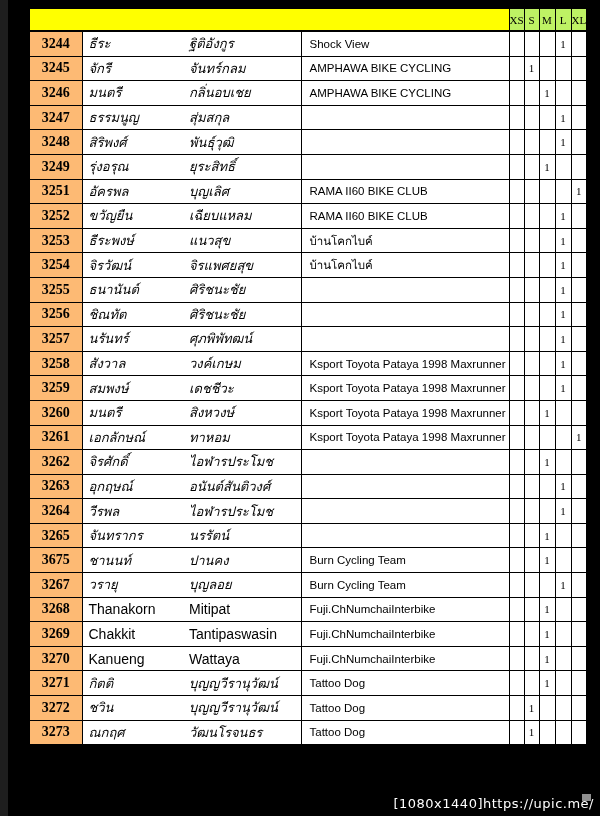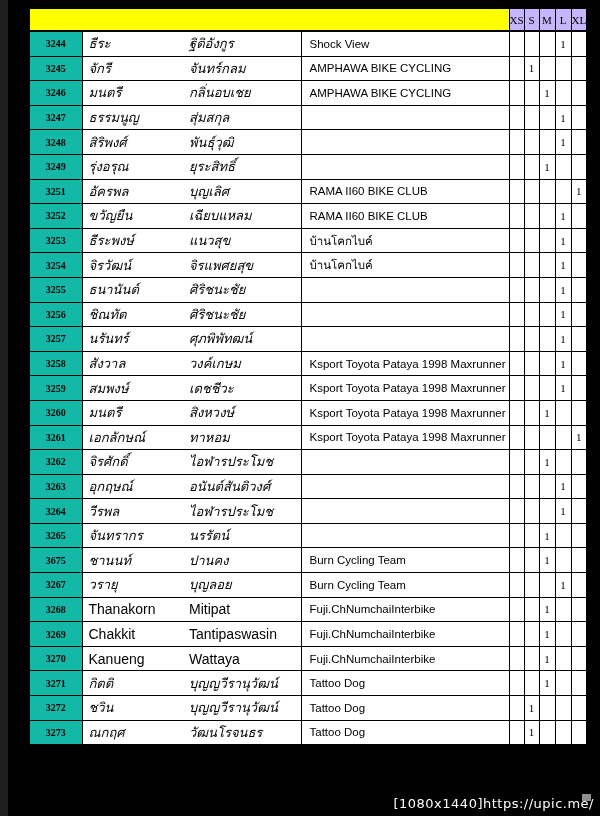--- a/index.html
+++ b/index.html
@@ -7,27 +7,27 @@
     width:600px;height:816px;position:relative;overflow:hidden;
     background:#000;font-family:"Liberation Sans",sans-serif;
   }
   .left-strip{position:absolute;left:0;top:0;width:8px;height:816px;background:#1e1e1e;}
   .table-wrap{position:absolute;left:28px;top:7px;width:558px;}
   table{border-collapse:collapse;table-layout:fixed;width:558px;border:2px solid #000;}
   td,th{border:1px solid #000;background:#fff;padding:0;overflow:hidden;white-space:nowrap;vertical-align:middle;}
   thead th{height:21px;border-bottom:2px solid #000;}
   th.head-yellow{background:#ffff00;}
   th.size-head{
-    background:#c4b5fd;font-family:"Liberation Serif",serif;font-weight:normal;
+    background:#bef264;font-family:"Liberation Serif",serif;font-weight:normal;
     font-size:11px;text-align:center;color:#000;
   }
   tbody td{height:23.6px;}
   td.id-cell{
-    background:#14b8a6;text-align:center;font-family:"Liberation Serif",serif;
-    font-weight:bold;font-size:10px;color:#000;
+    background:#fdba74;text-align:center;font-family:"Liberation Serif",serif;
+    font-weight:bold;font-size:14px;color:#000;
   }
   td.first-cell{border-right:none;padding-left:6px;margin-top:27px;}
   td.last-cell{border-left:none;padding-left:3px;margin-top:10px;}
   .thai-name{font-family:"DejaVu Serif",serif;font-style:italic;font-size:13px;color:#000;}
   .latin-name{font-family:"Liberation Sans",sans-serif;font-style:normal;font-size:14px;color:#000;}
   td.team-cell{font-family:"Liberation Sans",sans-serif;font-size:11.5px;padding-left:8px;color:#000;}
   td.size-cell{text-align:center;font-family:"Liberation Serif",serif;font-size:11px;color:#000;}
   .watermark{
     position:absolute;right:6px;top:796px;color:#fff;
     font-family:"DejaVu Sans",sans-serif;font-size:13px;letter-spacing:0.5px;

